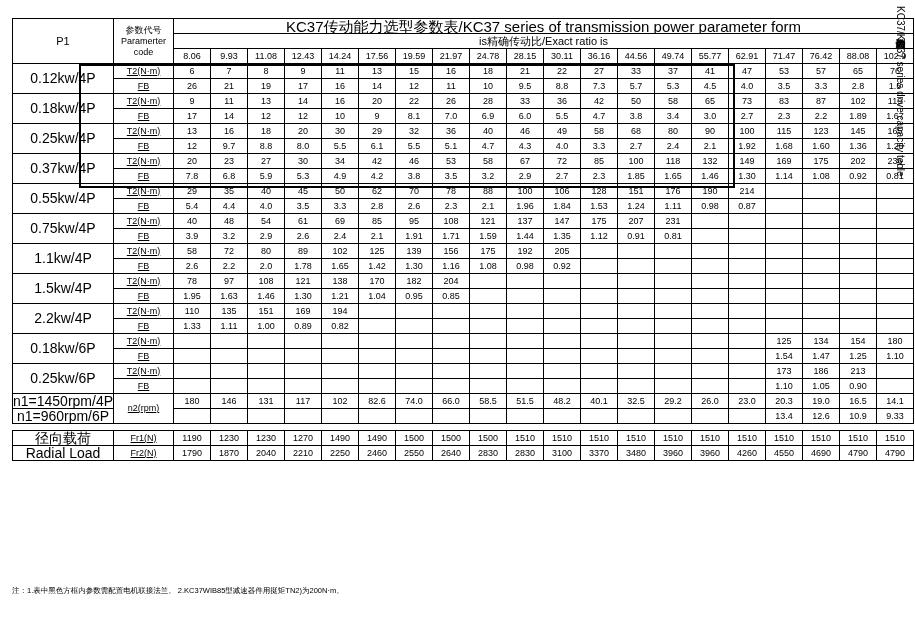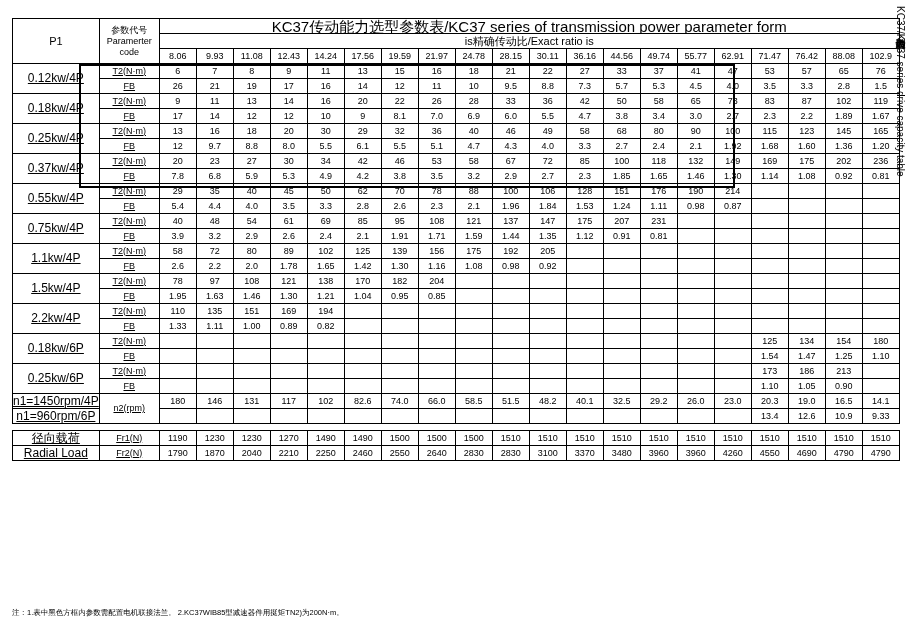--- a/index.html
+++ b/index.html
@@ -71,39 +71,38 @@
   }
   td.exact {
     font-size: 11px;
     height: 26px;
   }
   td.ratio {
     font-size: 9px;
     height: 16px;
   }
   td.rowlabel {
-    font-size: 12px;
-    text-decoration: underline;
+    font-size: 14px;
   }
   td.param {
     font-size: 9px;
     text-decoration: underline;
   }
   td.val {
     font-size: 9px;
   }
   .thickbox {
     position: absolute;
     border: 2px solid #000;
     pointer-events: none;
   }
   #notes {
     position: absolute;
     left: 12px;
-    top: 607px;
+    top: 585px;
     width: 860px;
     font-size: 7.5px;
     line-height: 11px;
   }
   #notes div { white-space: nowrap; }
 </style>
 </head>
 <body>
 
 <div id="root">

